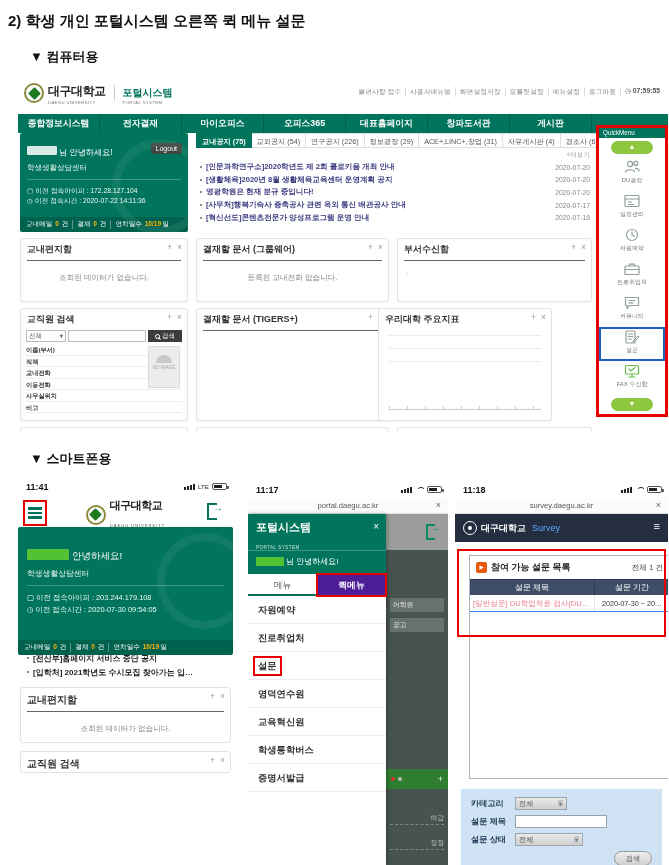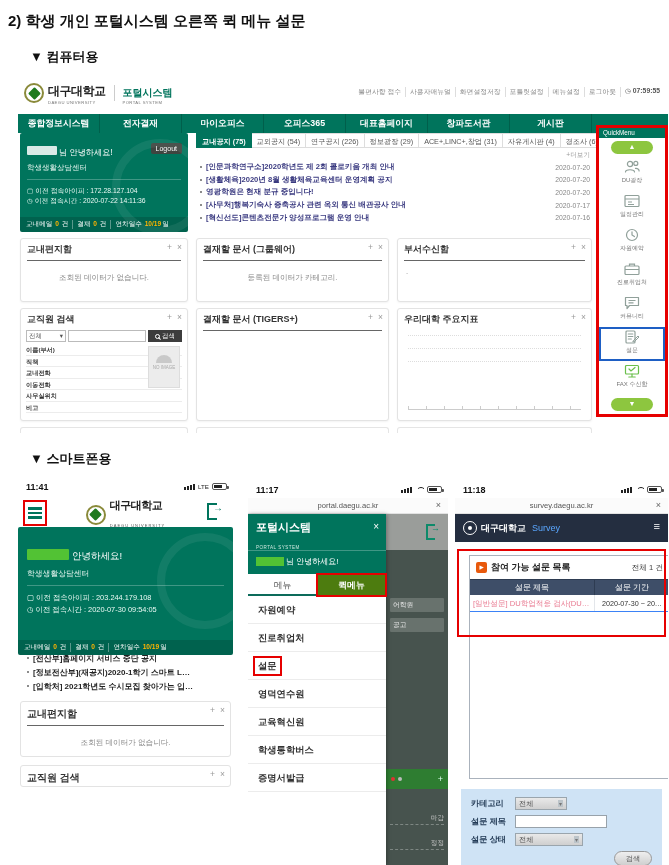--- a/index.html
+++ b/index.html
@@ -58,21 +58,21 @@
 .tools{position:absolute;right:5px;top:3px;font-size:8.5px;color:#999}
 .tools span{margin-left:5px;cursor:pointer}
 .card-line{border-top:1px solid #666;margin:3px 6px 0}
 .card-empty{font-size:7.6px;color:#888;text-align:center;margin-top:12px}
 .card-empty.left{text-align:left;margin-left:8px;margin-top:6px}
 #w-mail{left:2px;top:160px;width:168px;height:64px}
 #w-group{left:178px;top:160px;width:193px;height:64px}
 #w-dept{left:379px;top:160px;width:195px;height:64px}
 #w-staff{left:2px;top:230px;width:168px;height:113px}
 #w-tigers{left:178px;top:230px;width:193px;height:113px}
-#w-kpi{left:379px;top:230px;width:195px;height:113px}
+#w-kpi{left:360px;top:230px;width:174px;height:113px}
 .search-row{display:flex;margin:3px 5px 2px;height:12px;gap:2px}
 .sel{flex:none;width:40px;border:1px solid #bbb;font-size:6.4px;color:#555;display:flex;align-items:center;justify-content:space-between;padding:0 2px;background:#fff;cursor:pointer}
 .sinput{flex:1;border:1px solid #bbb;background:#fff}
 .sbtn{flex:none;width:34px;background:#3c3c3c;color:#fff;font-size:6.4px;border:none;display:flex;align-items:center;justify-content:center;gap:2px;cursor:pointer}
 .mag{width:5px;height:5px;border:1px solid #fff;border-radius:50%;position:relative;flex:none}
 .mag:after{content:"";position:absolute;width:3px;height:1px;background:#fff;right:-2px;bottom:-1px;transform:rotate(45deg)}
 .stable{margin:1px 5px;font-size:6.2px;color:#444;position:relative}
 .srow{display:flex;height:11.5px;line-height:11.5px;border-bottom:1px solid #ececec}
 .srow .lb{width:46px;font-weight:bold;color:#333;flex:none}
 .srow .vl{flex:1}
@@ -151,21 +151,21 @@
 .dashline{position:absolute;left:4px;right:4px;border-bottom:1px dashed rgba(255,255,255,.3);color:#ccc;font-size:6.6px;text-align:right;padding-bottom:1px}
 .drawer{position:absolute;left:0;top:0;width:138px;height:351px;background:#fff;box-shadow:1px 0 4px rgba(0,0,0,.3)}
 .dr-head{background:#00745c;color:#fff;height:36px;padding:6px 8px;position:relative}
 .dr-head b{font-size:11px;display:block}
 .dr-head i{font-style:normal;font-size:4.5px;letter-spacing:.5px;color:#cfe9e0}
 .dr-x{position:absolute;right:7px;top:7px;color:#fff;font-size:10px;cursor:pointer}
 .dr-greet{background:#00745c;color:#fff;height:24px;padding:5px 8px;border-top:1px solid rgba(255,255,255,.25);font-size:8px}
 .blur-g2{display:inline-block;width:28px;height:9px;background:#52c234;vertical-align:middle;margin-right:2px}
 .dr-tabs{display:flex;height:22px}
 .dr-tabs .t1{flex:1;text-align:center;line-height:22px;font-size:8.8px;color:#555;background:#fff;border-bottom:2px solid #0c6b5a;cursor:pointer}
-.dr-tabs .t2{flex:1;text-align:center;line-height:22px;font-size:8.8px;color:#fff;font-weight:bold;background:#4d7c0f;outline:2.5px solid #e60000;outline-offset:-1px;cursor:pointer}
+.dr-tabs .t2{flex:1;text-align:center;line-height:22px;font-size:8.8px;color:#fff;font-weight:bold;background:#4c1d95;outline:2.5px solid #e60000;outline-offset:-1px;cursor:pointer}
 .dr-item{height:28px;line-height:28px;padding-left:10px;font-size:9.3px;font-weight:bold;color:#333;border-bottom:1px solid #ececec;cursor:pointer}
 .redbox-inline{outline:2px solid #e60000;outline-offset:3px}
 
 #m3{left:455px;top:483px;width:213px;height:382px}
 .sv-head{height:28px;background:#242e40;position:relative;display:flex;align-items:center;padding:0 8px;gap:4px}
 .sv-logo{width:14px;height:14px;border:1.5px solid #fff;border-radius:50%;background:#242e40;position:relative;flex:none}
 .sv-logo:after{content:"";position:absolute;left:3.5px;top:3.5px;width:4px;height:4px;background:#fff;border-radius:50%}
 .sv-univ{color:#fff;font-size:9px;font-weight:bold}
 .sv-app{color:#5aa7ff;font-size:9px;margin-left:2px}
 .sv-menu{position:absolute;right:8px;top:6px;color:#fff;font-size:11px;cursor:pointer}
@@ -289,21 +289,21 @@
   <div class="card" id="w-mail">
     <div class="card-h">교내편지함</div>
     <div class="tools"><span>+</span><span>×</span></div>
     <div class="card-line"></div>
     <div class="card-empty">조회된 데이터가 없습니다.</div>
   </div>
   <div class="card" id="w-group">
     <div class="card-h">결재할 문서 (그룹웨어)</div>
     <div class="tools"><span>+</span><span>×</span></div>
     <div class="card-line"></div>
-    <div class="card-empty">등록된 데이터가 카테고리.</div>
+    <div class="card-empty">등록된 교내전화 없습니다.</div>
   </div>
   <div class="card" id="w-dept">
     <div class="card-h">부서수신함</div>
     <div class="tools"><span>+</span><span>×</span></div>
     <div class="card-line"></div>
     <div class="card-empty left">.</div>
   </div>
 
   <div class="card" id="w-staff">
     <div class="card-h">교직원 검색</div>
@@ -501,24 +501,20 @@
     <div class="mnrow">
         <span class="ndot"></span>
         <span class="nt">[알림] 故고은애 권사님 발인 및 영결식 행사…</span>
       </div>
     <div class="mnrow">
         <span class="ndot"></span>
         <span class="nt">[전산부]홈페이지 서비스 중단 공지</span>
       </div>
     <div class="mnrow">
         <span class="ndot"></span>
-        <span class="nt">[정보전산부](재공지)2020-1학기 스마트 L…</span>
-      </div>
-    <div class="mnrow">
-        <span class="ndot"></span>
         <span class="nt">[입학처] 2021학년도 수시모집 찾아가는 입…</span>
       </div>
   </div>
   <div class="mcard">
     <div class="card-h">교내편지함</div>
     <div class="tools"><span>+</span><span>×</span></div>
     <div class="card-line"></div>
     <div class="card-empty">조회된 데이터가 없습니다.</div>
   </div>
   <div class="mcard">

